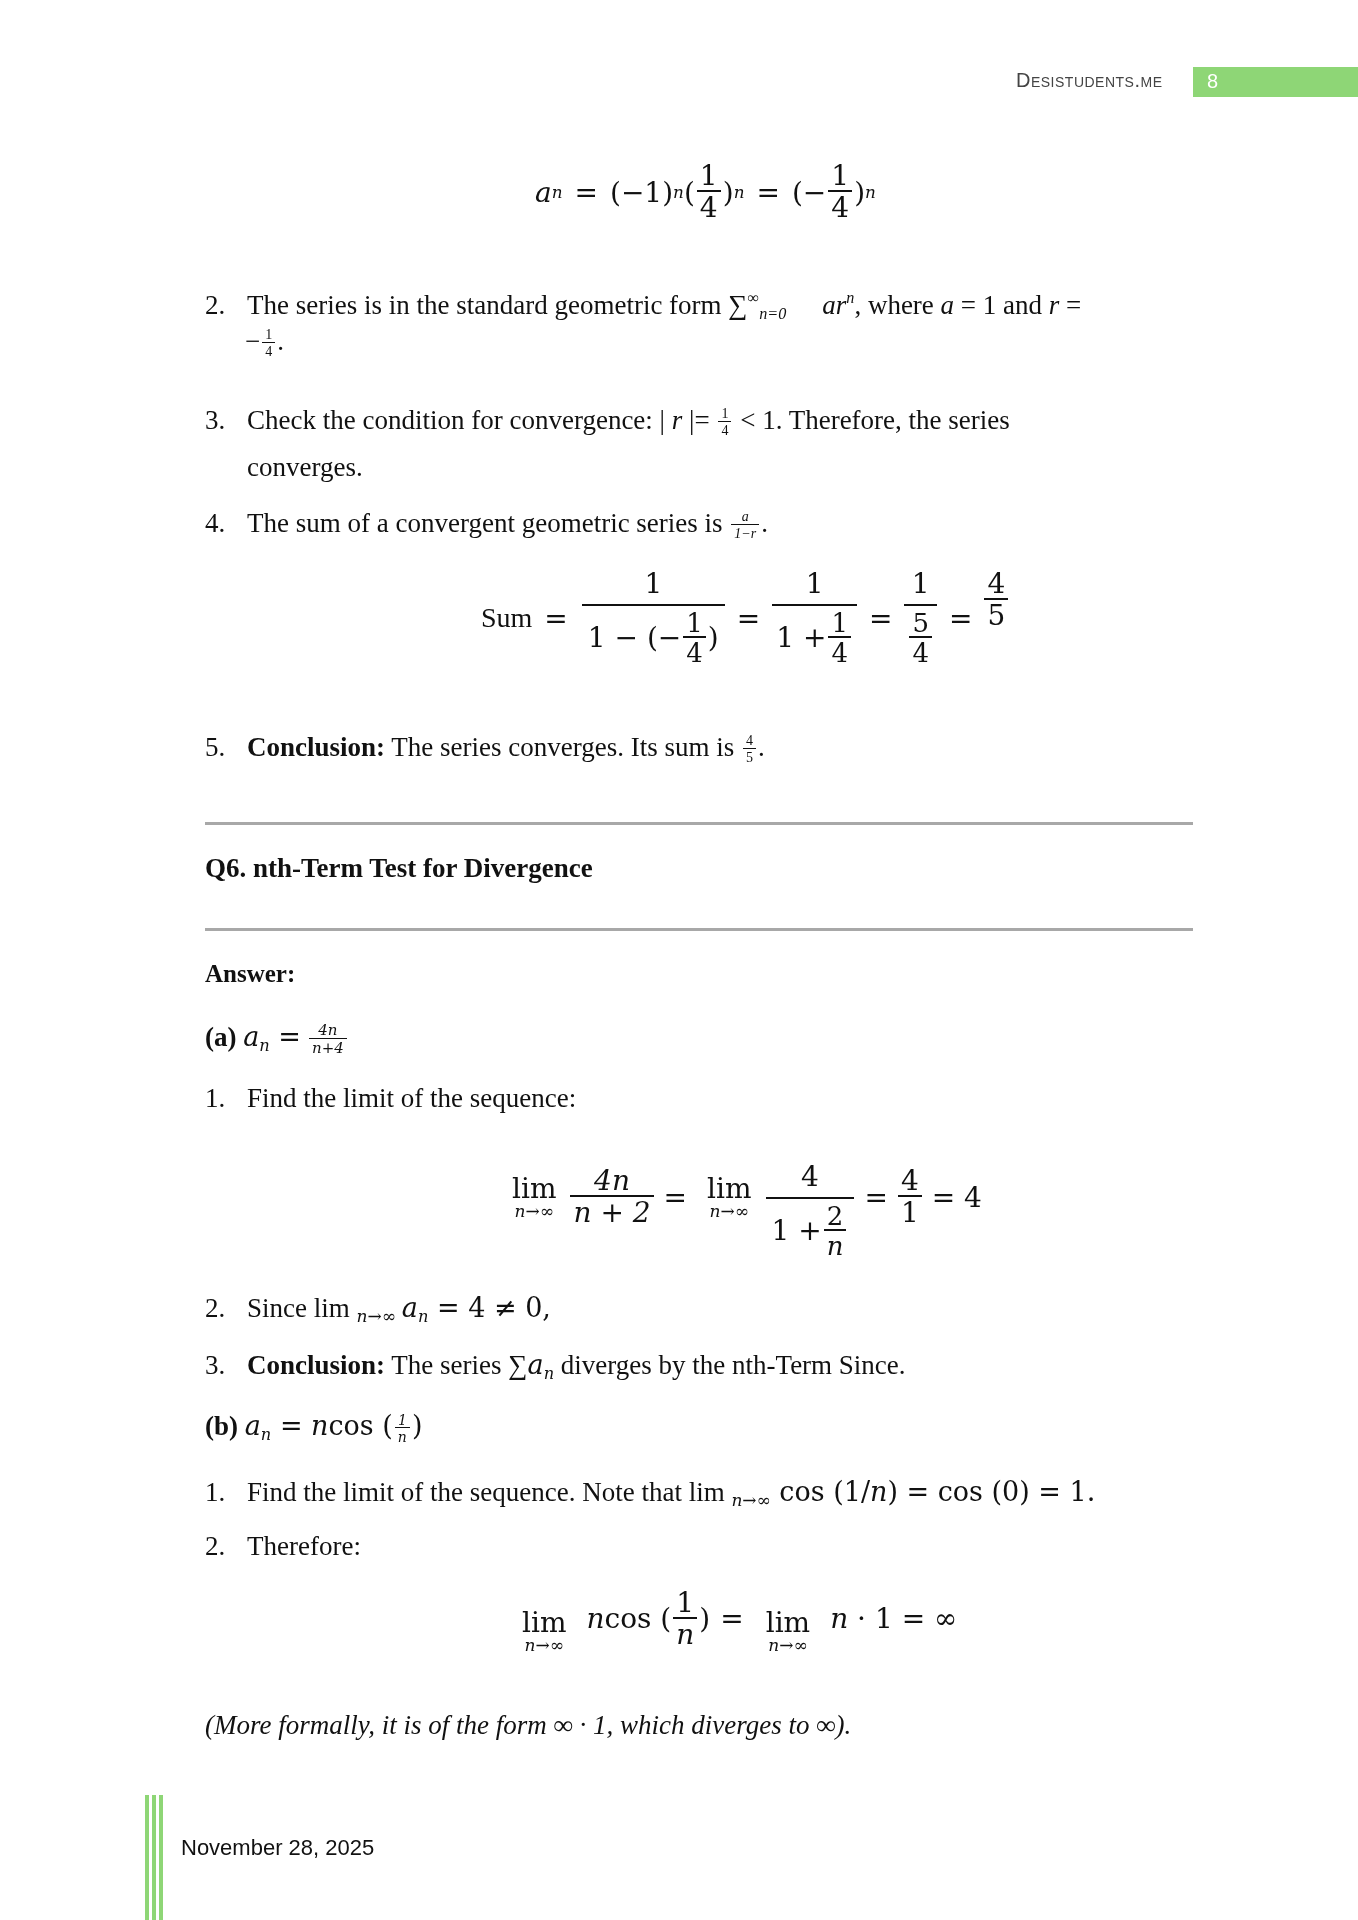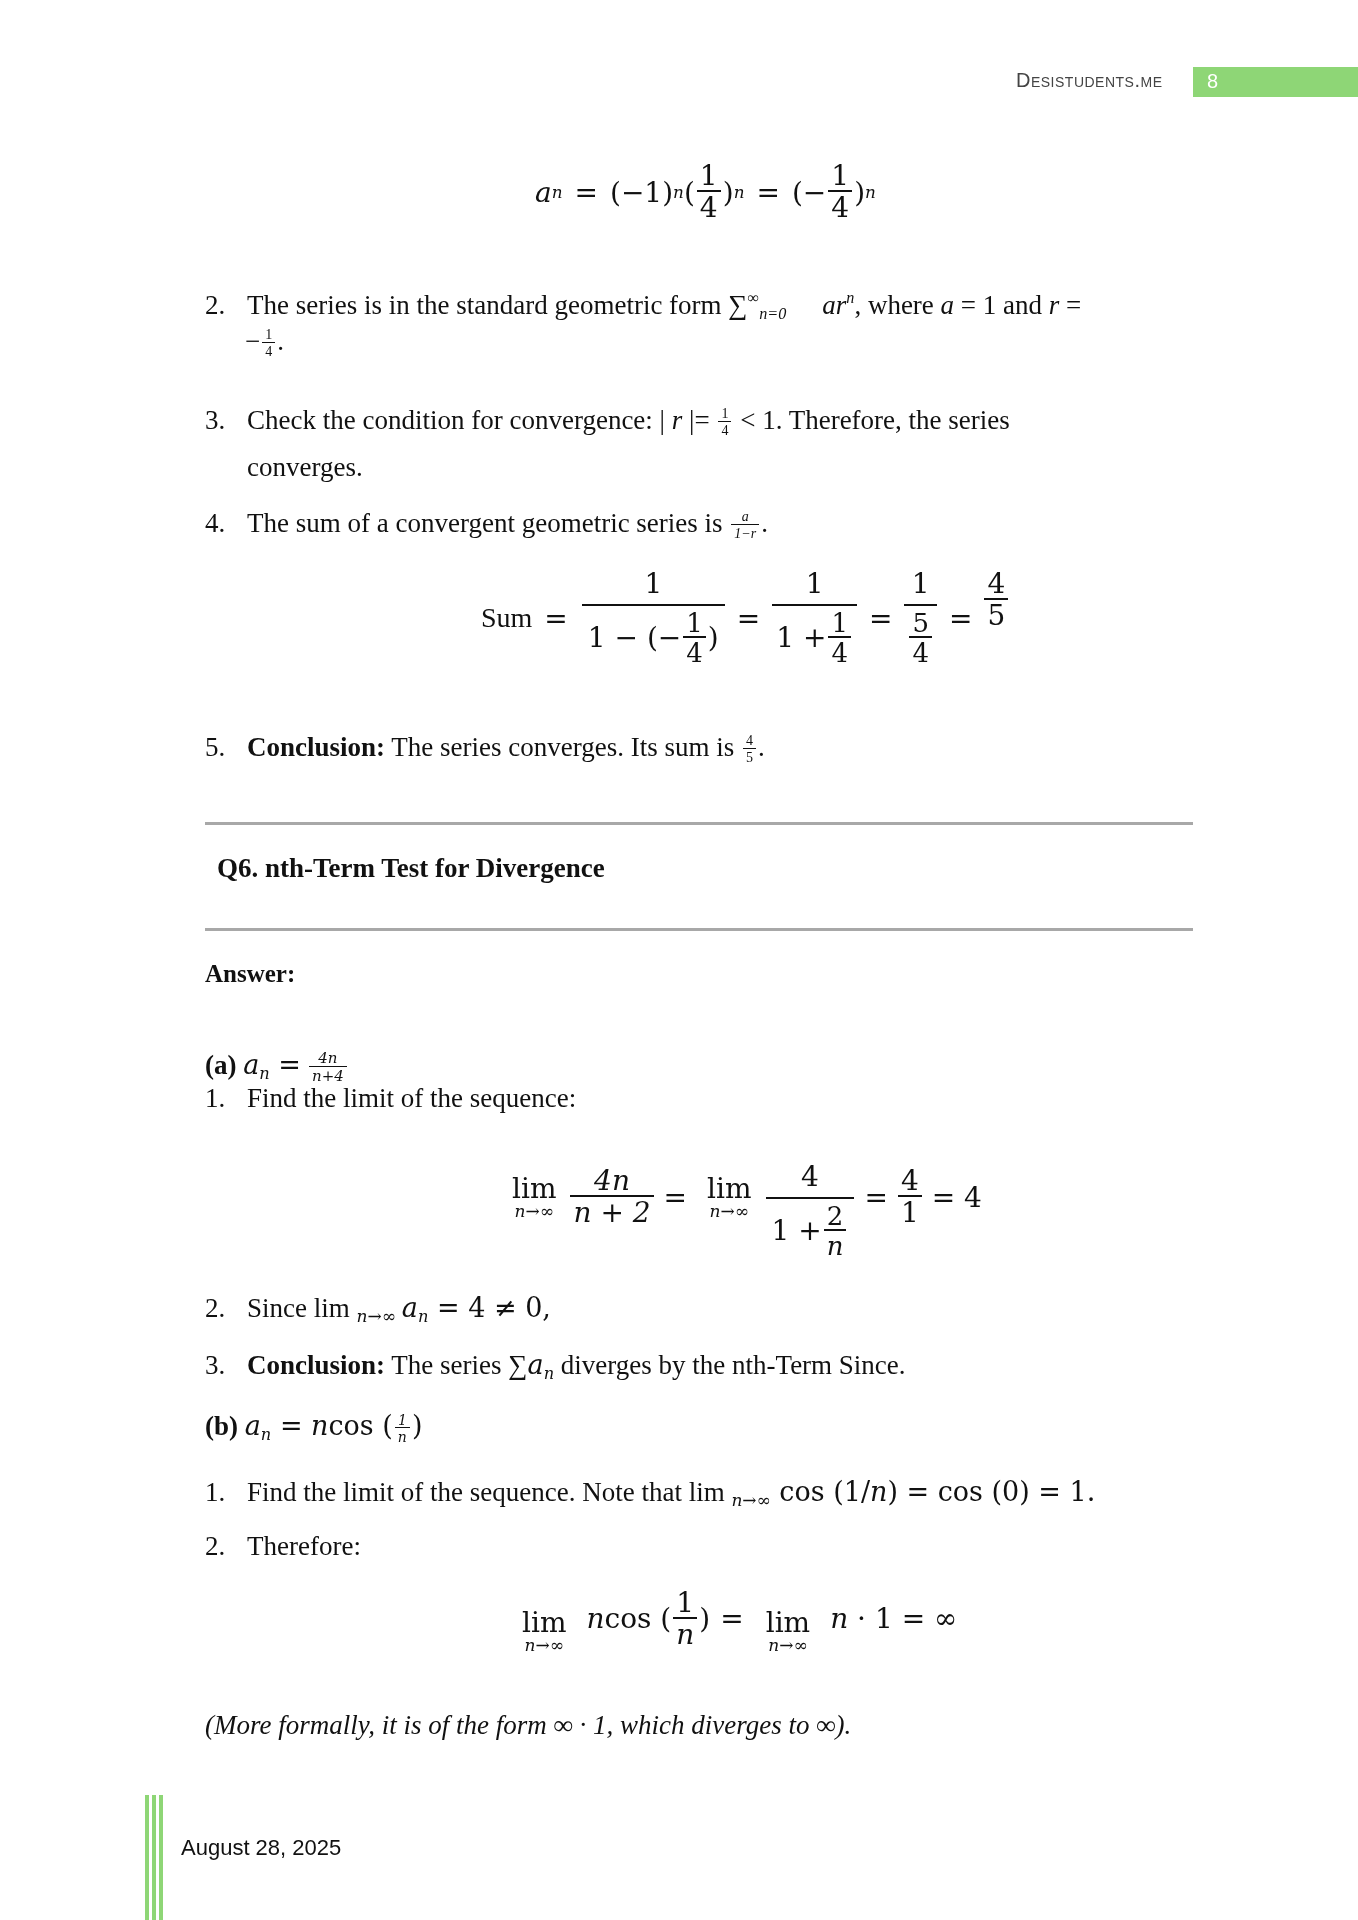--- a/index.html
+++ b/index.html
@@ -150,27 +150,27 @@
 
   <div class="line" style="left:205px; top:732px;">
     <span class="num">5.</span><b>Conclusion:</b><span> The series converges. Its sum is </span><span class="frac small">
         <span class="n">4</span>
         <span class="d">5</span>
       </span><span>.</span>
   </div>
 
   <div class="rule" style="top:822px;"></div>
 
-  <div class="heading" style="left:217px; top:853px;text-align:right;">Q6. nth-Term Test for Divergence</div>
+  <div class="heading" style="left:205px; top:853px;text-align:right;">Q6. nth-Term Test for Divergence</div>
 
   <div class="rule" style="top:928px;"></div>
 
   <div class="heading" style="left:205px; top:960px; font-size:25px;">Answer:</div>
 
-  <div class="line" style="left:205px; top:1049px;">
+  <div class="line" style="left:205px; top:1021px;">
     <b>(a)</b>
     <span class="mi math">a</span><sub class="mi math">n</sub><span class="math" style="margin-right:6px"> =</span><span class="frac small mi math" style="font-size:15px">
         <span class="n">4n</span>
         <span class="d">n+4</span>
       </span>
   </div>
 
   <div class="line" style="left:205px; top:1083px;">
     <span class="num">1.</span><span>Find the limit of the sequence:</span>
   </div>
@@ -252,15 +252,15 @@
     <span style="white-space:pre"> · 1 = ∞</span>
   </div>
 
   <div class="italic-note">(More formally, it is of the form ∞ · 1, which diverges to ∞).</div>
 
   <div class="footer-bars">
     <span style="left:0"></span>
     <span style="left:7px"></span>
     <span style="left:14px"></span>
   </div>
-  <div class="footer-date">August 28, 2025</div>
+  <div class="footer-date">November 28, 2025</div>
 
 </div>
 
 </body></html>

